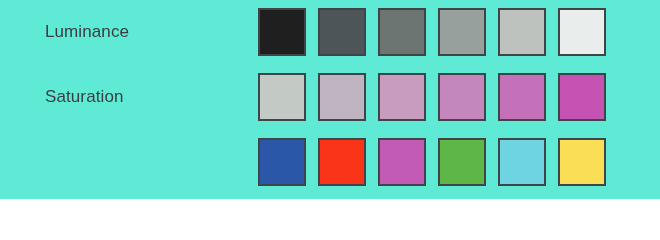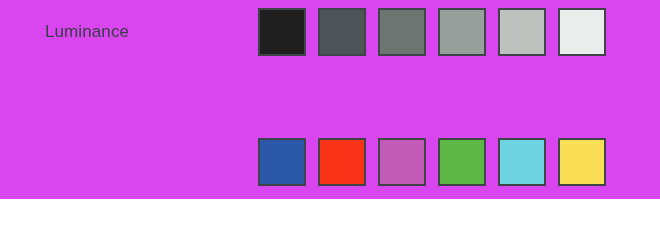--- a/index.html
+++ b/index.html
@@ -63,34 +63,45 @@
     box-sizing: content-box;
     flex: 0 0 auto;
   }
   .swatch:last-child {
     margin-right: 0;
   }
 </style>
 </head>
 <body>
 
-<div id="figure" style="background-color: #d946ef;">
+<div id="figure" style="background-color: #5eead4;">
 
   <div class="row row-luminance">
     <div class="row-label" style="color: rgb(58, 62, 68);">Luminance</div>
     <div class="swatch-strip">
       <div class="swatch" style="border-color: rgb(62, 68, 72); background-color: rgb(31, 31, 31);"></div>
       <div class="swatch" style="border-color: rgb(62, 68, 72); background-color: rgb(78, 85, 88);"></div>
       <div class="swatch" style="border-color: rgb(62, 68, 72); background-color: rgb(109, 117, 114);"></div>
       <div class="swatch" style="border-color: rgb(62, 68, 72); background-color: rgb(151, 160, 156);"></div>
       <div class="swatch" style="border-color: rgb(62, 68, 72); background-color: rgb(189, 194, 191);"></div>
       <div class="swatch" style="border-color: rgb(62, 68, 72); background-color: rgb(233, 238, 236);"></div>
     </div>
   </div>
 
+  <div class="row row-saturation">
+    <div class="row-label" style="color: rgb(58, 62, 68);">Saturation</div>
+    <div class="swatch-strip">
+      <div class="swatch" style="border-color: rgb(62, 68, 72); background-color: rgb(195, 201, 197);"></div>
+      <div class="swatch" style="border-color: rgb(62, 68, 72); background-color: rgb(192, 180, 194);"></div>
+      <div class="swatch" style="border-color: rgb(62, 68, 72); background-color: rgb(199, 156, 191);"></div>
+      <div class="swatch" style="border-color: rgb(62, 68, 72); background-color: rgb(196, 135, 189);"></div>
+      <div class="swatch" style="border-color: rgb(62, 68, 72); background-color: rgb(196, 113, 185);"></div>
+      <div class="swatch" style="border-color: rgb(62, 68, 72); background-color: rgb(196, 83, 179);"></div>
+    </div>
+  </div>
 
   <div class="row row-hue">
     <div class="swatch-strip">
       <div class="swatch" style="border-color: rgb(62, 68, 72); background-color: rgb(43, 87, 168);"></div>
       <div class="swatch" style="border-color: rgb(62, 68, 72); background-color: rgb(250, 52, 24);"></div>
       <div class="swatch" style="border-color: rgb(62, 68, 72); background-color: rgb(193, 91, 181);"></div>
       <div class="swatch" style="border-color: rgb(62, 68, 72); background-color: rgb(93, 182, 70);"></div>
       <div class="swatch" style="border-color: rgb(62, 68, 72); background-color: rgb(110, 212, 226);"></div>
       <div class="swatch" style="border-color: rgb(62, 68, 72); background-color: rgb(250, 223, 86);"></div>
     </div>

